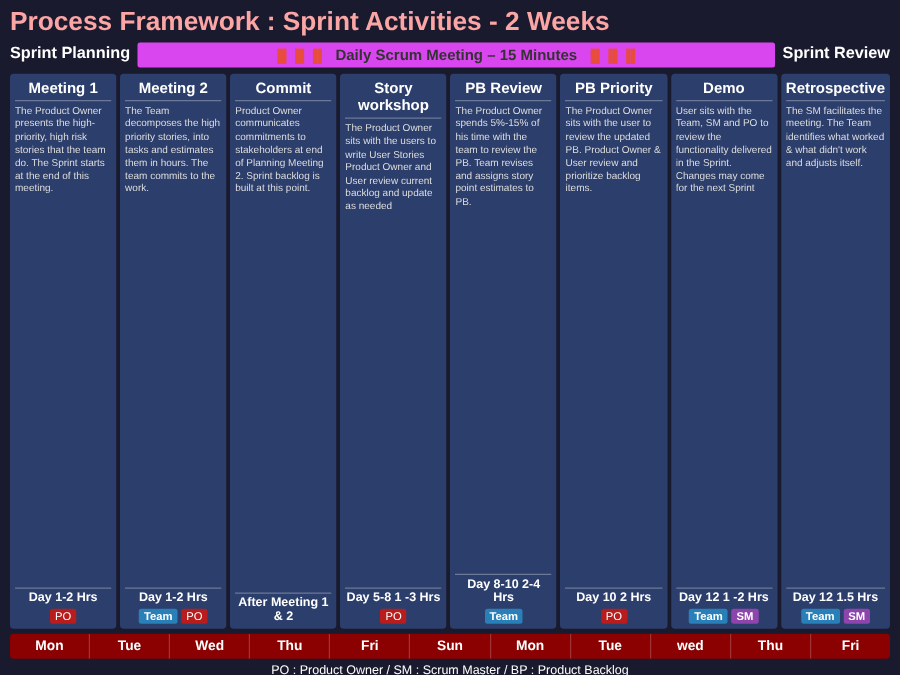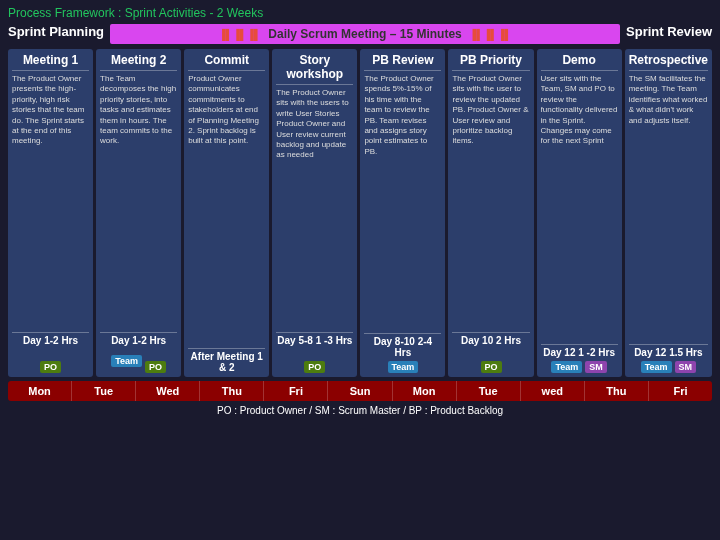--- a/index.html
+++ b/index.html
@@ -13,23 +13,23 @@
     }
 
     .page-wrapper {
       width: 720px;
       height: 540px;
       background: #1a1a2e;
       padding: 6px 8px;
     }
 
     .page-title {
-      color: #22c55e;
-      font-size: 12px;
-      font-weight: normal;
+      color: #fca5a5;
+      font-size: 21px;
+      font-weight: bold;
       margin-bottom: 4px;
     }
 
     .header-row {
       display: flex;
       align-items: flex-start;
       margin-bottom: 5px;
       gap: 6px;
     }
 
@@ -63,21 +63,21 @@
     .sprint-review-label {
       color: white;
       font-size: 13px;
       font-weight: bold;
       white-space: nowrap;
     }
 
     .columns-wrapper {
       display: flex;
       gap: 3px;
-      height: 328px;
+      height: 444px;
       margin-bottom: 4px;
     }
 
     .col-card {
       flex: 1;
       background: #2c3e6b;
       border-radius: 3px;
       padding: 4px;
       display: flex;
       flex-direction: column;
@@ -112,28 +112,27 @@
       padding-top: 2px;
     }
 
     .bottom-note {
       color: white;
       font-size: 10px;
       text-align: center;
     }
 
     .tag-po {
-      background: #4d7c0f;
+      background: #b91c1c;
       color: white;
       font-size: 9px;
-      font-weight: bold;
+      font-weight: normal;
       padding: 1px 4px;
       border-radius: 2px;
       display: inline-block;
-      margin-top: 12px;
     }
     .tag-team {
       background: #2980b9;
       color: white;
       font-size: 9px;
       font-weight: bold;
       padding: 1px 4px;
       border-radius: 2px;
       display: inline-block;
     }

